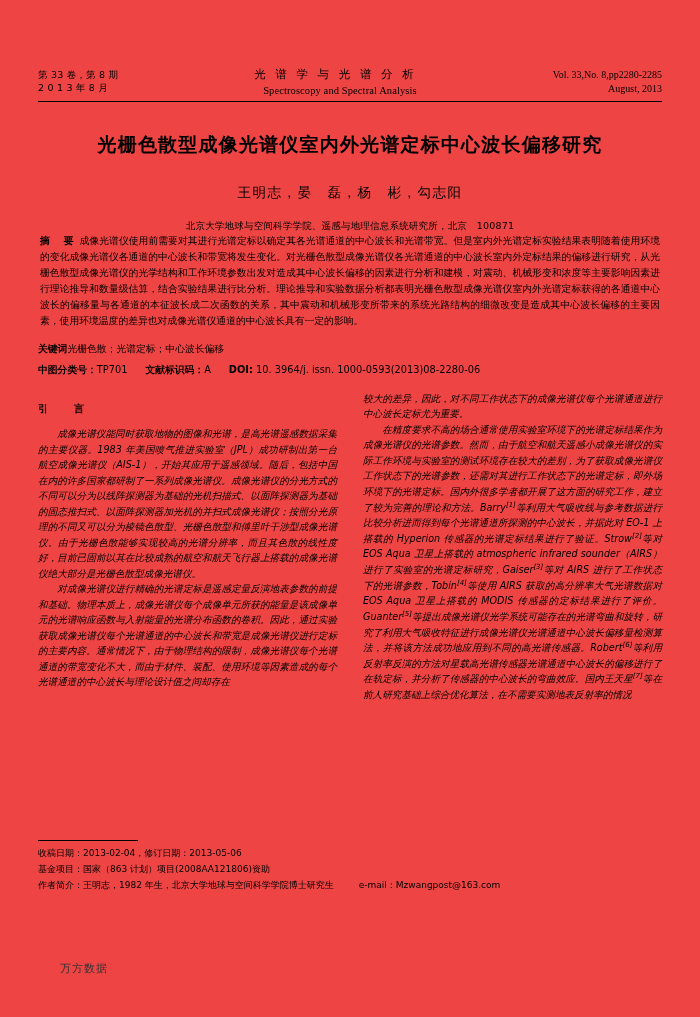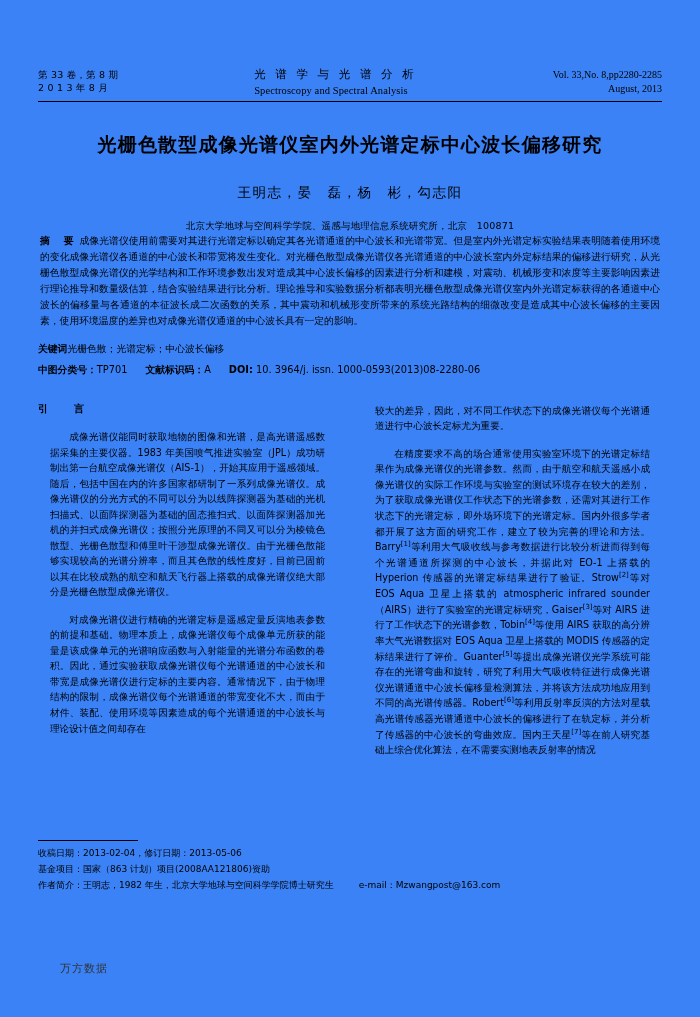--- a/index.html
+++ b/index.html
@@ -3,21 +3,21 @@
 <meta charset="utf-8">
 <style>
   html, body {
     margin: 0;
     padding: 0;
     background: #b9b9b9;
   }
   .page {
     width: 700px;
     height: 1017px;
-    background: #3b82f6;
+    background: #ef4444;
     position: relative;
     margin: 0 auto;
     font-family: "DejaVu Sans", sans-serif;
     color: #000;
     overflow: hidden;
     box-sizing: border-box;
   }
   .sheet {
     position: absolute;
     left: 38px;
@@ -35,21 +35,21 @@
     font-size: 9.5px;
     line-height: 1.38;
   }
   .runhead .left, .runhead .right {
     white-space: pre-line;
     font-family: "DejaVu Sans", sans-serif;
   }
   .runhead .left { text-align: left; letter-spacing: .2px; }
   .runhead .right { text-align: right; font-family: "Liberation Serif", serif; font-size: 10px;}
   .runhead .center {
-    text-align: left;
+    text-align: right;
     margin-top: -1px;
   }
   .runhead .center .cn {
     font-size: 11.5px;
     letter-spacing: 3px;
     font-family: "DejaVu Sans", sans-serif;
   }
   .runhead .center .en {
     font-size: 10.5px;
     font-family: "Liberation Serif", serif;
@@ -127,22 +127,23 @@
     text-align: justify;
     text-justify: inter-ideograph;
   }
   .sec-title {
     font-size: 10px;
     font-weight: bold;
     letter-spacing: 8px;
     margin: 10px 0 9px 0;
   }
   .col p {
-    margin: 12px;
+    margin: 0;
     text-indent: 2em;
+    font-style: italic;
   }
   .col p.noindent { text-indent: 0; }
   sup { font-size: 7px; vertical-align: super; }
 
   
   .footnotes {
     position: absolute;
     left: 0;
     top: 812px;
     width: 299px;

